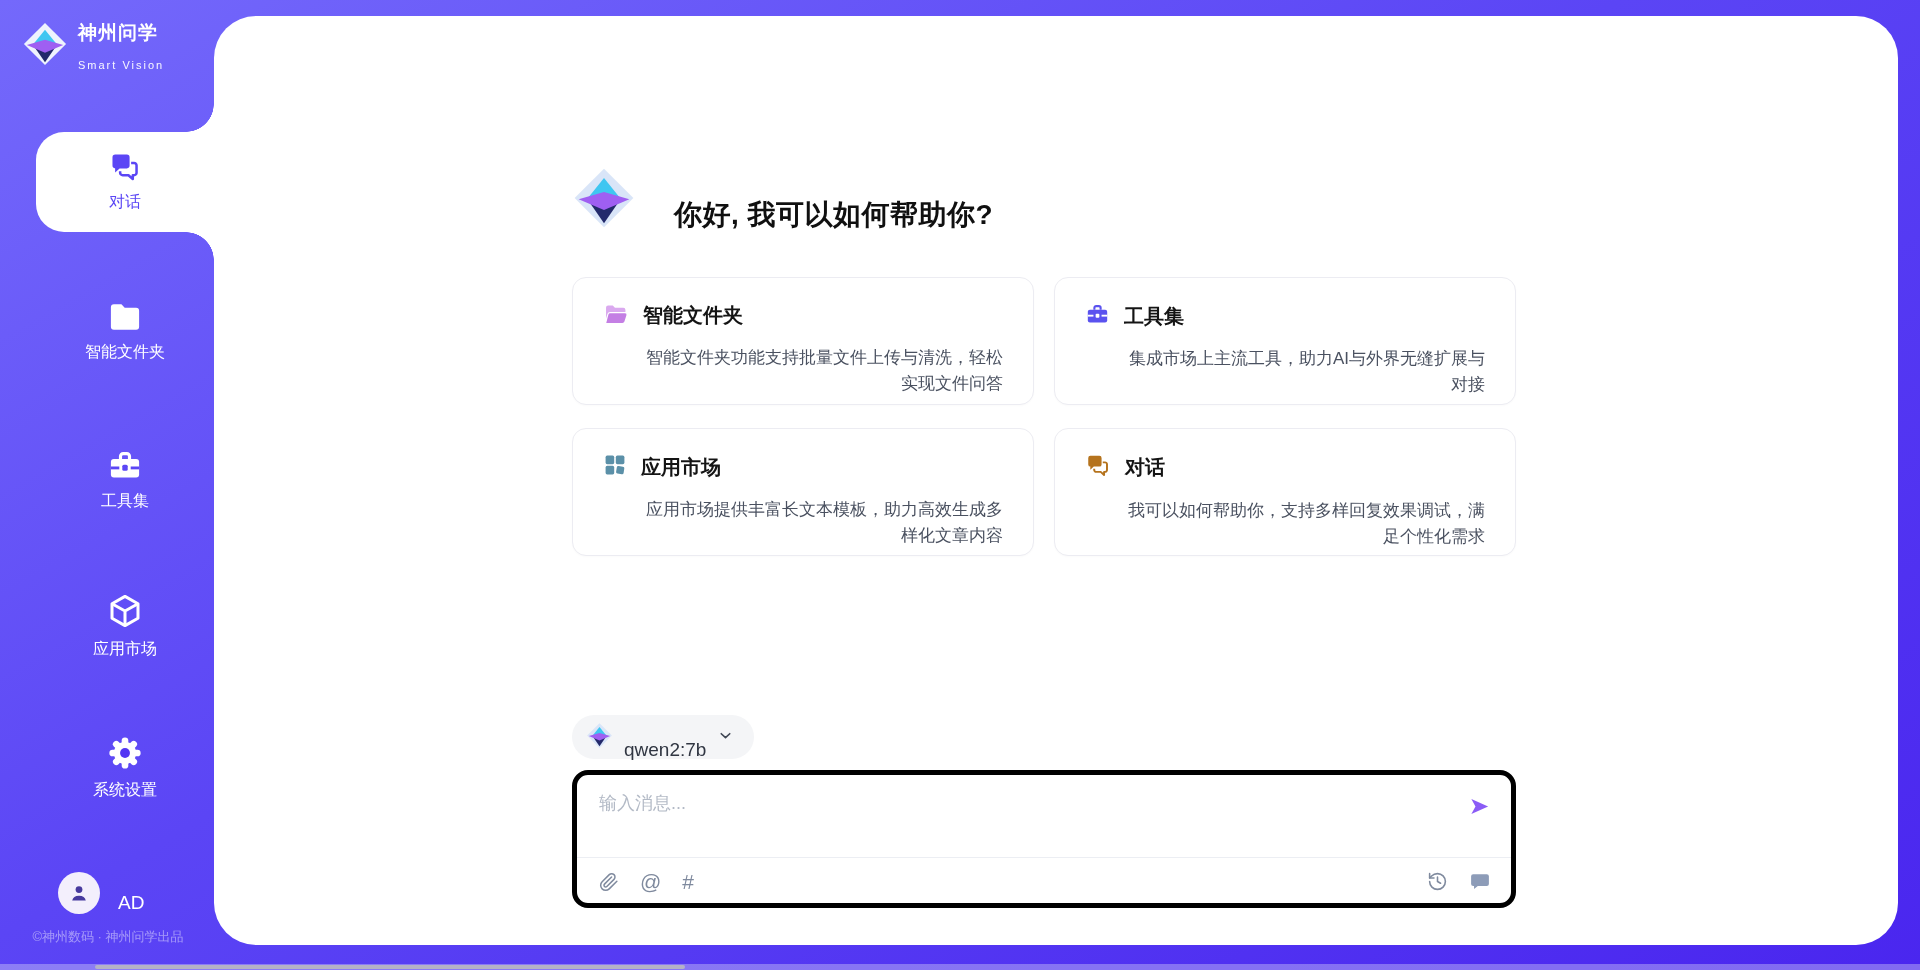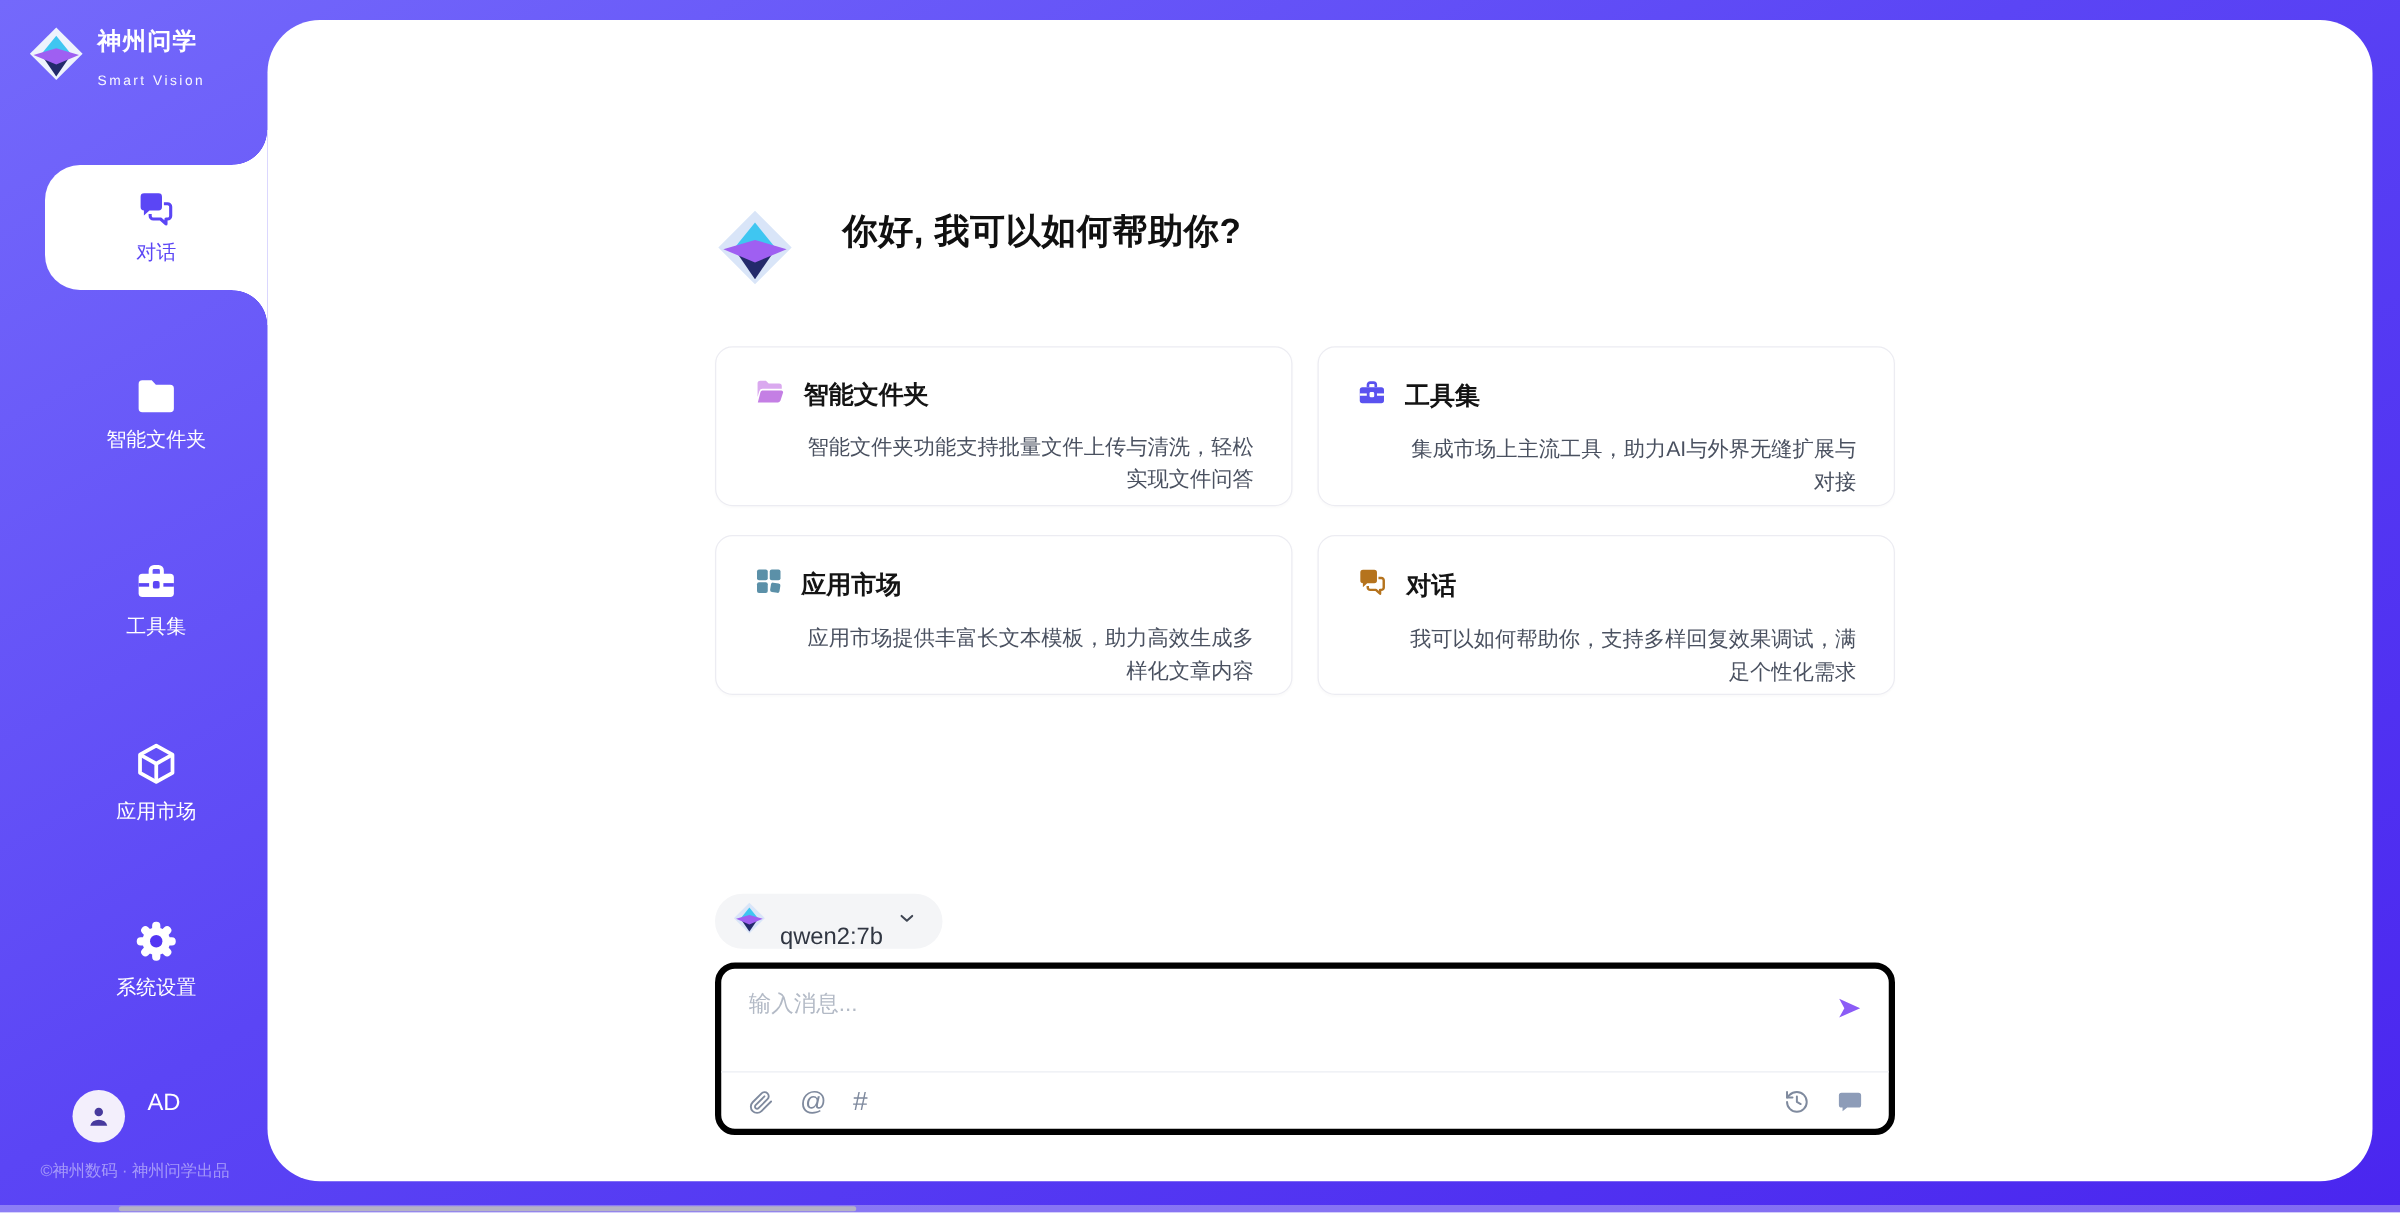--- a/index.html
+++ b/index.html
@@ -19,32 +19,32 @@
     display:flex; flex-direction:column; align-items:center; justify-content:center; gap:9px;
     color:#fff; cursor:pointer;}
   .nav-item .lbl{ font-size:16px; }
   .nav-item svg{ display:block; }
   .nav-item.active{ background:#fff; border-radius:28px 0 0 28px; color:#5b46f5;}
   .nav-item.active::before{ content:""; position:absolute; right:0; top:-28px; width:28px; height:28px;
     background:radial-gradient(circle at 0 0, rgba(255,255,255,0) 27.5px, #fff 28px);}
   .nav-item.active::after{ content:""; position:absolute; right:0; bottom:-28px; width:28px; height:28px;
     background:radial-gradient(circle at 0 100%, rgba(255,255,255,0) 27.5px, #fff 28px);}
 
-  .user-row{ position:absolute; left:58px; top:872px; display:flex; align-items:flex-start; gap:18px; cursor:pointer;}
+  .user-row{ position:absolute; left:58px; top:872px; display:flex; align-items:flex-end; gap:18px; cursor:pointer;}
   .avatar{ width:42px; height:42px; border-radius:50%; background:#f3effc; display:flex; align-items:center; justify-content:center;}
   .user-row .initials{ color:#fff; font-size:19px; }
   .side-footer{ position:absolute; left:10px; top:928px; width:196px; text-align:center;
     color:rgba(255,255,255,.45); font-size:13px;}
 
   
   .content{ position:absolute; left:214px; top:16px; width:1684px; height:929px;
     background:#fff; border-radius:42px;}
   .center-col{ position:absolute; left:358px; top:0; width:944px; height:100%;}
 
-  .greeting{ position:absolute; top:150px; left:0; display:flex; align-items:flex-start; gap:38px;}
+  .greeting{ position:absolute; top:150px; left:0; display:flex; align-items:flex-end; gap:38px;}
   .greeting .title{ font-size:28px; font-weight:700; color:#101010; letter-spacing:.5px;}
 
   .cards{ position:absolute; top:261px; left:0; width:944px;
     display:grid; grid-template-columns:462px 462px; grid-auto-rows:128px; column-gap:20px; row-gap:23px;}
   .card{ border:1px solid #ececf2; border-radius:14px; padding:24px 30px; cursor:pointer; background:#fff;
     box-shadow:0 1px 2px rgba(20,20,40,.02);}
   .card-head{ display:flex; align-items:center; gap:14px;}
   .card-head .t{ font-size:20px; font-weight:700; color:#141414;}
   .card .d{ margin:16px 0 0 38px; font-size:17px; line-height:1.5; color:#4a5160;text-align:right;}
 

